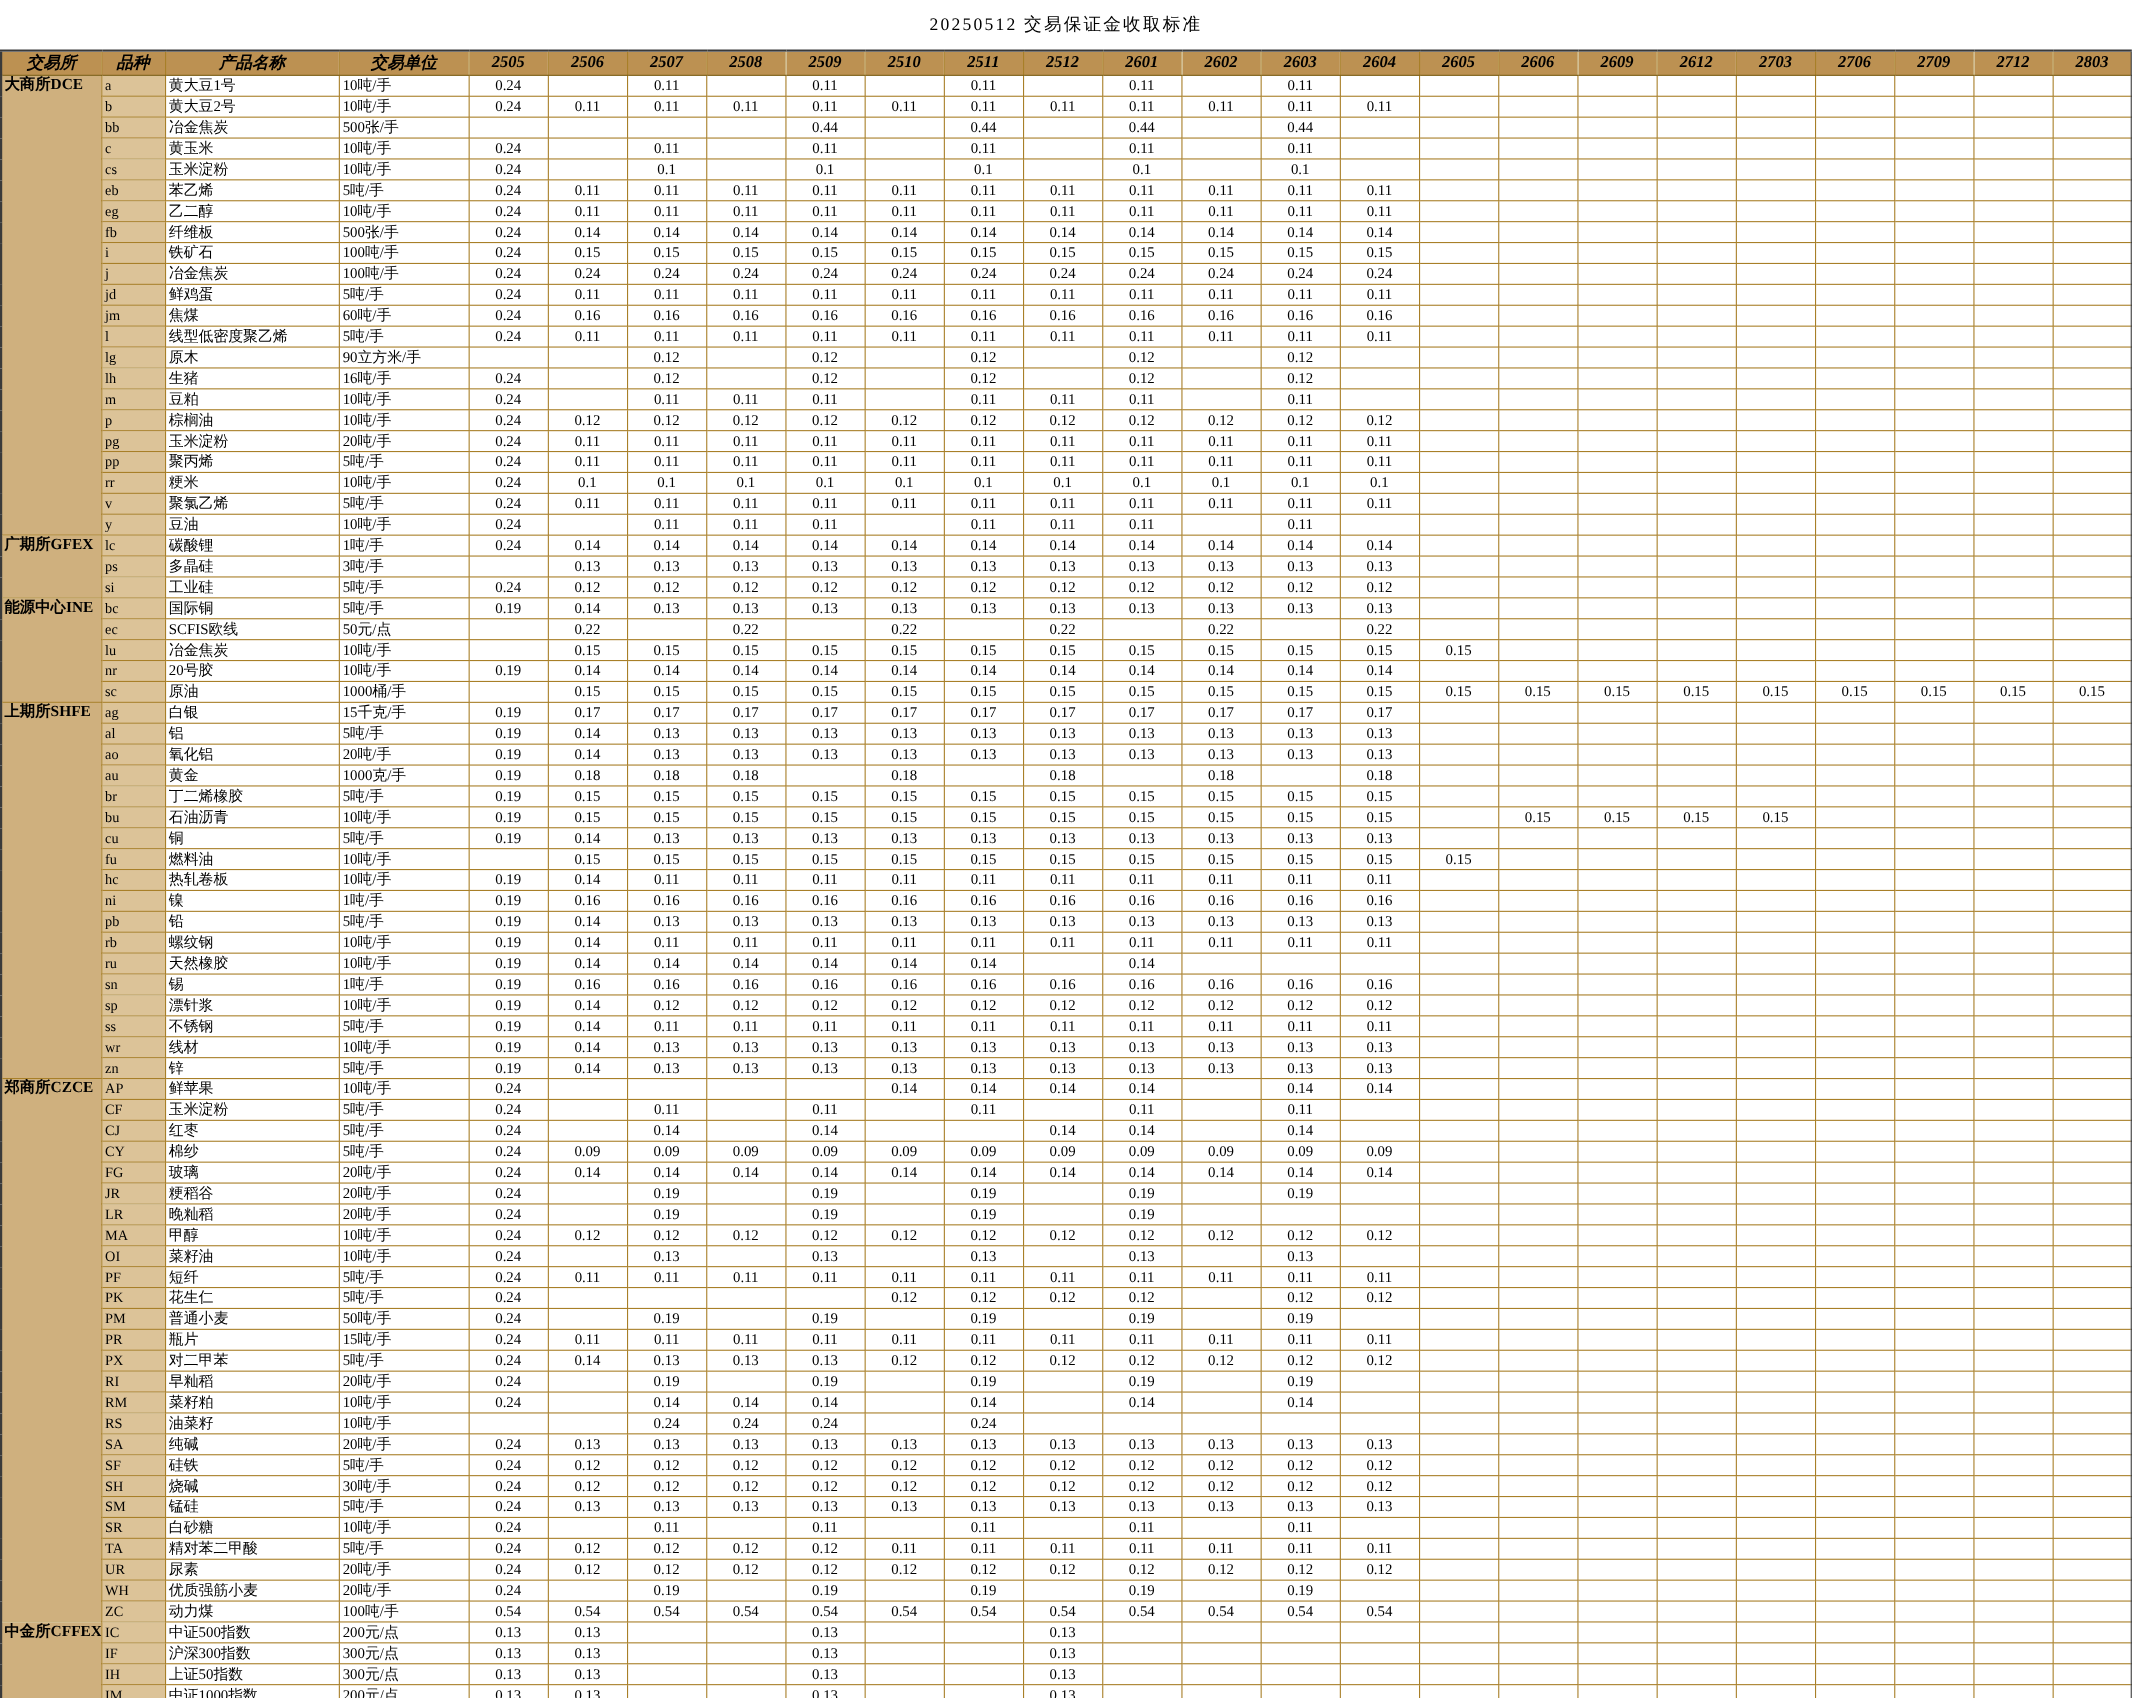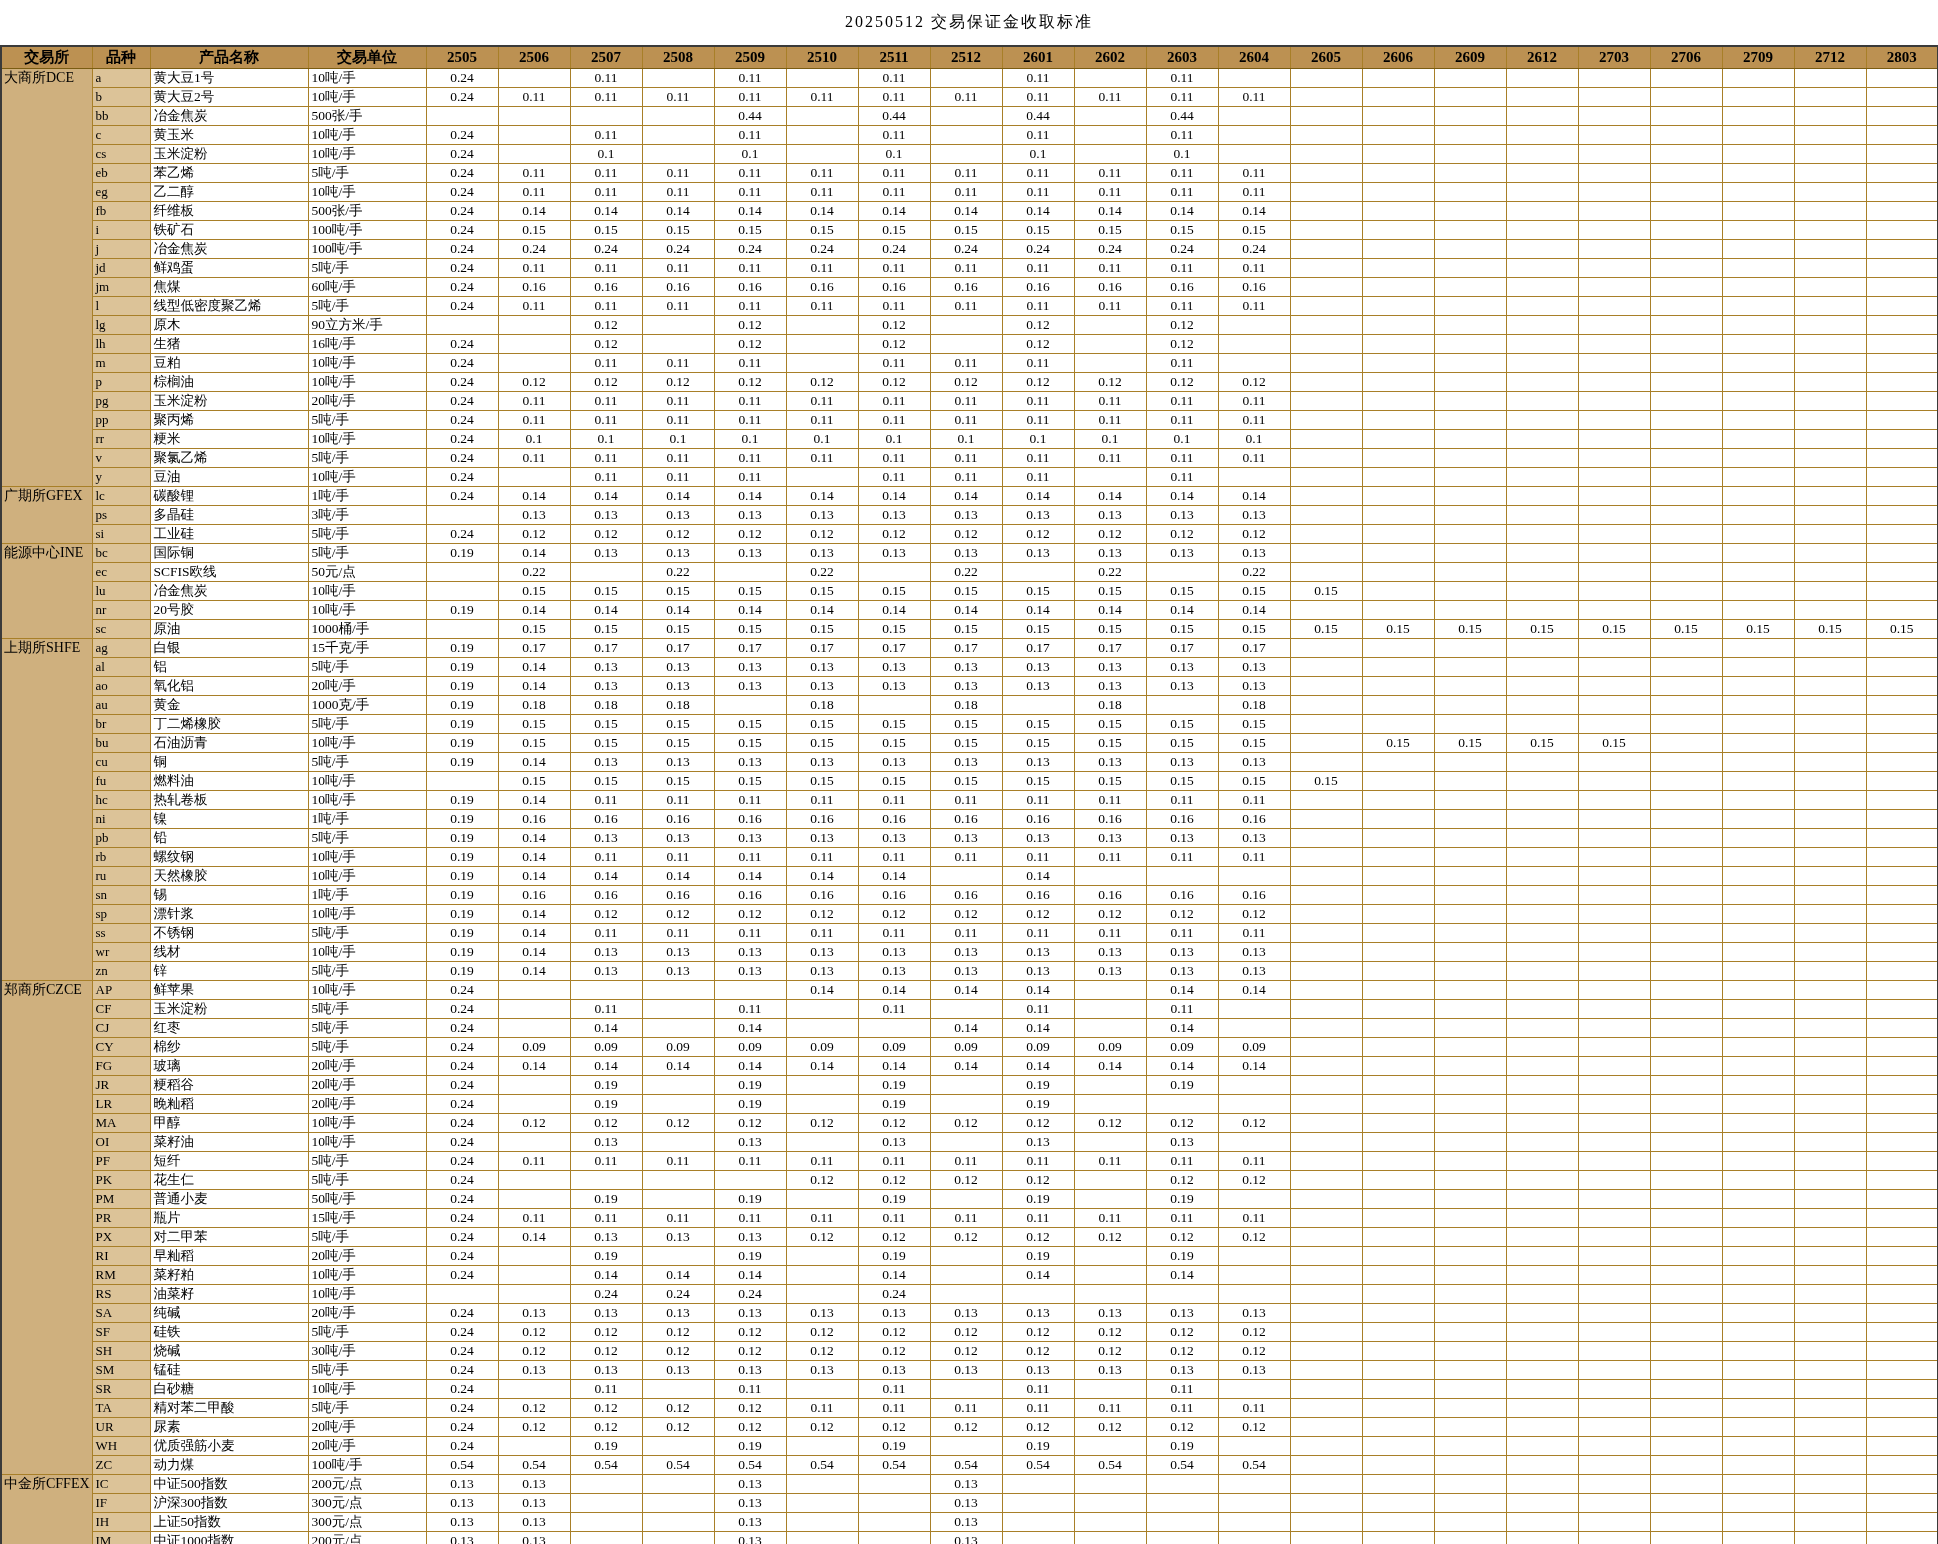--- a/index.html
+++ b/index.html
@@ -4,24 +4,24 @@
 <style>
   html,body{margin:0;padding:0;background:#ffffff;}
   body{width:1938px;height:1544px;overflow:hidden;
        font-family:"Liberation Serif","DejaVu Serif",serif;color:#000;}
   .page-title{height:45px;display:flex;align-items:center;justify-content:center;
 ateri      font-size:23px;font-weight:normal;letter-spacing:2px;}
   table.margin-table{border-collapse:collapse;table-layout:fixed;width:1938px;
        border:2px solid #3a3a3a;}
   td,th{border:1px solid #a87f28;overflow:hidden;white-space:nowrap;padding:0;}
   thead th{background:#bc9152;height:21px;font-size:15px;font-weight:bold;
-       border-top:2px solid #3a3a3a;border-bottom:1px solid #7a5c12;}
+       border-top:2px solid #3a3a3a;border-bottom:1px solid #7a5c12;font-style:italic;}
   tbody tr{height:18px;}
   td.exchange-cell{background:#cfb07e;vertical-align:top;text-align:left;
-       font-size:14px;font-weight:normal;padding-left:2px;line-height:17px;}
+       font-size:14px;font-weight:bold;padding-left:2px;line-height:17px;}
   td.code-cell{background:#dcc398;text-align:left;font-size:13px;padding-left:3px;}
   td.name-cell{background:#fff;text-align:left;font-size:13.5px;padding-left:3px;}
   td.unit-cell{background:#fff;text-align:left;font-size:13.5px;padding-left:3px;}
   td.value-cell{background:#fff;text-align:center;font-size:13.5px;}
 </style>
 </head>
 <body>
 
 <div class="page-title">20250512 交易保证金收取标准</div>
 

